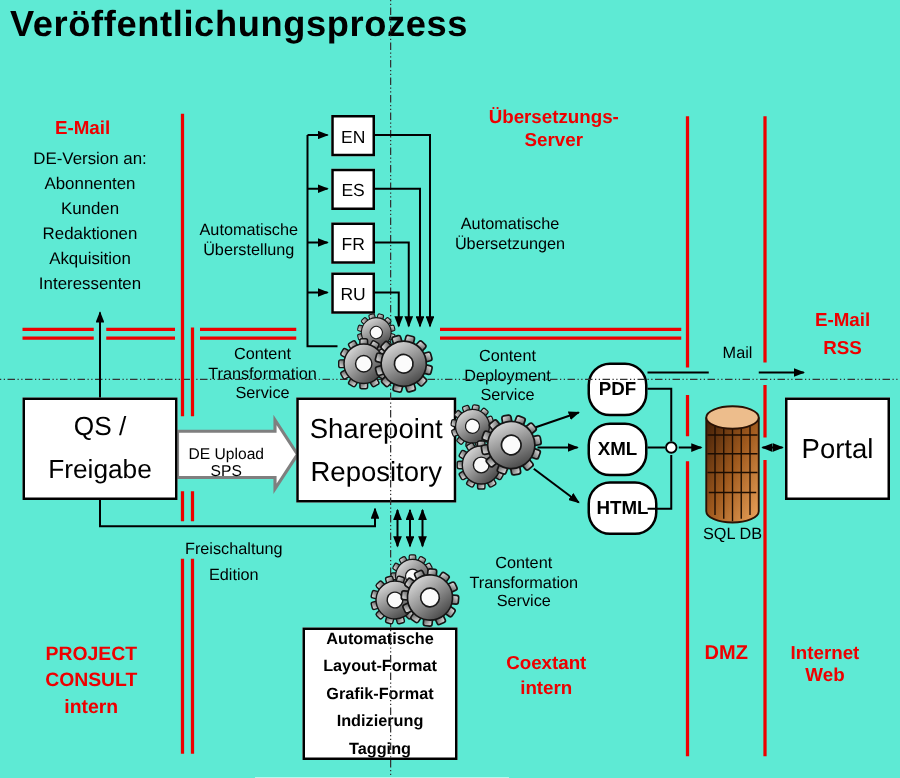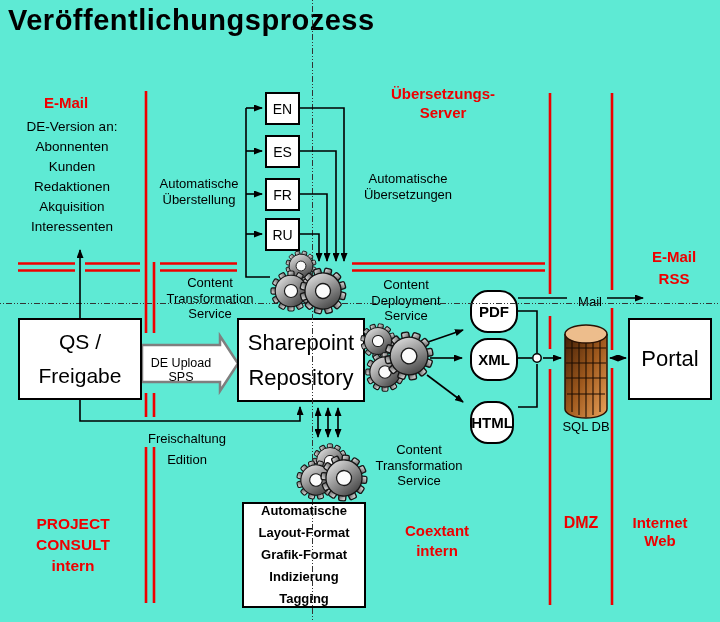--- a/index.html
+++ b/index.html
@@ -50,21 +50,21 @@
   <div class="abs small ml ctr" style="left:150px;top:275px;width:120px;">Content
 Transformation
 Service</div>
   <div class="abs small ml ctr" style="left:346px;top:277px;width:120px;">Content
 Deployment
 Service</div>
   <div class="abs small ml ctr" style="left:359px;top:442px;width:120px;">Content
 Transformation
 Service</div>
 
-  <div class="abs small ctr" style="left:570px;top:294px;width:40px;font-size:13px;">Mail</div>
+  <div class="abs small ctr" style="left:570px;top:274px;width:40px;font-size:13px;">Mail</div>
 
   <div class="abs small ctr" style="left:137px;top:431px;width:100px;">Freischaltung</div>
   <div class="abs small ctr" style="left:137px;top:452px;width:100px;">Edition</div>
 
   <div class="abs ctr" style="left:140px;top:356px;width:82px;font-size:12.5px;">DE Upload SPS</div>
 
   <div class="abs ctr" style="left:556px;top:419px;width:60px;font-size:13px;">SQL DB</div>
 
   <div class="abs zone red ml ctr" style="left:23px;top:513px;width:100px;font-size:15.5px;line-height:21px;">PROJECT
 CONSULT
@@ -81,21 +81,21 @@
 Repository</div>
   <div class="box" style="left:628px;top:318px;width:84px;height:82px;font-size:22px;">Portal</div>
 
   <div class="box" style="left:265px;top:92px;width:35px;height:33px;font-size:14px;">EN</div>
   <div class="box" style="left:265px;top:135px;width:35px;height:33px;font-size:14px;">ES</div>
   <div class="box" style="left:265px;top:178px;width:35px;height:33px;font-size:14px;">FR</div>
   <div class="box" style="left:265px;top:218px;width:35px;height:33px;font-size:14px;">RU</div>
 
   <div class="box b" style="left:470px;top:290px;width:48px;height:43px;font-size:15px;">PDF</div>
   <div class="box b" style="left:470px;top:338px;width:48px;height:43px;font-size:15px;">XML</div>
-  <div class="box b" style="left:470px;top:385px;width:44px;height:43px;font-size:15px;margin-top:16px;">HTML</div>
+  <div class="box b" style="left:470px;top:385px;width:56px;height:43px;font-size:15px;">HTML</div>
 
   <div class="box" style="left:242px;top:502px;width:124px;height:106px;flex-direction:column;font-size:13px;font-weight:bold;line-height:22px;">
     <div>Automatische</div>
     <div>Layout-Format</div>
     <div>Grafik-Format</div>
     <div>Indizierung</div>
     <div>Tagging</div>
   </div>
 
   <svg class="svglayer" width="720" height="622">

